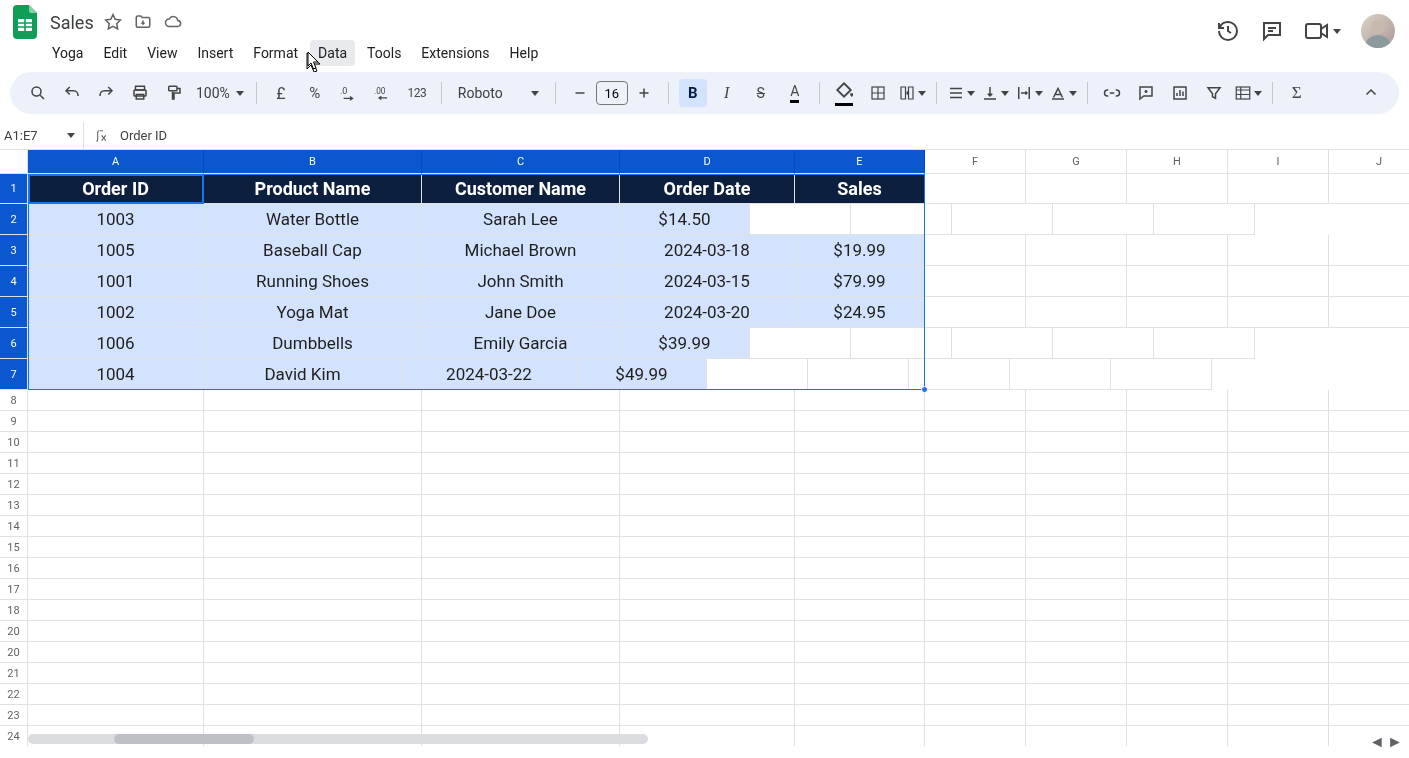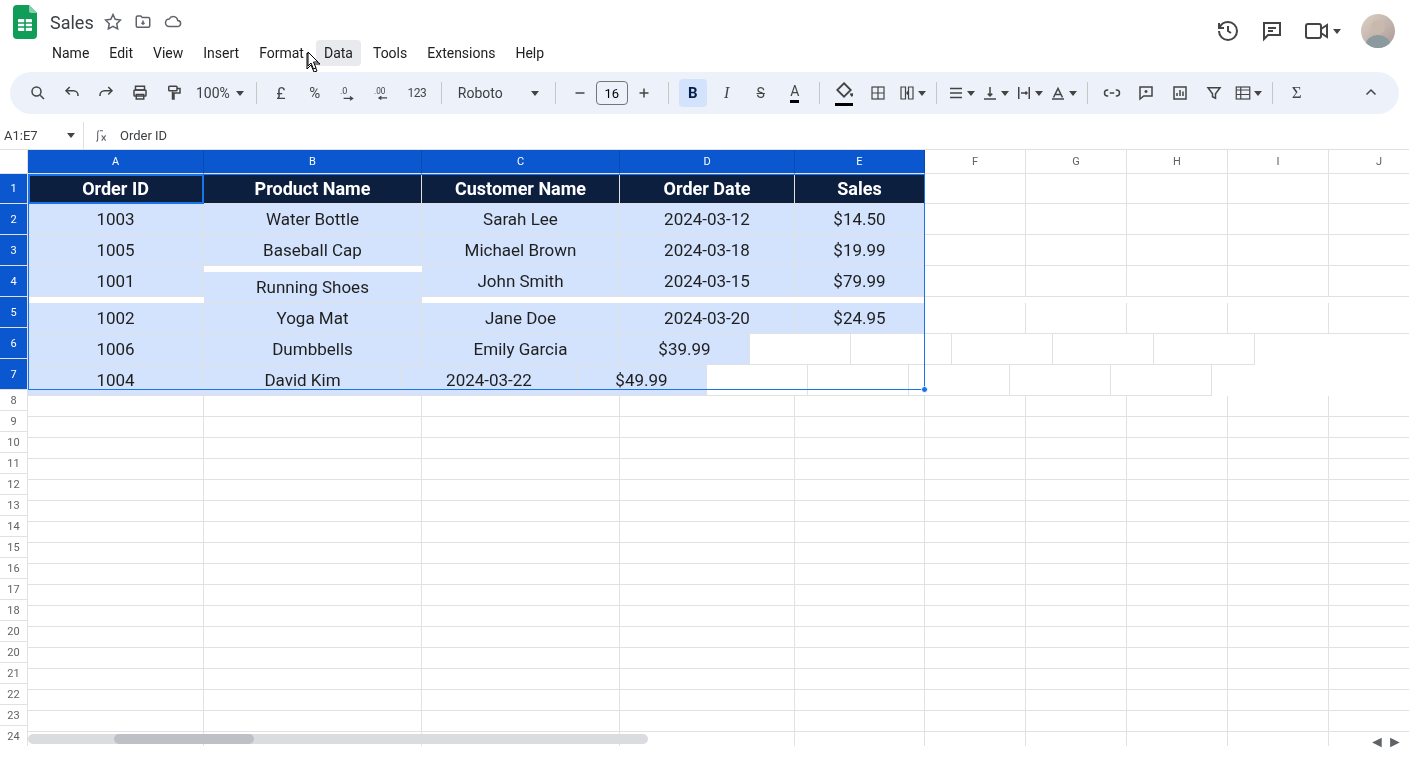--- a/index.html
+++ b/index.html
@@ -124,21 +124,21 @@
   </span>
   <div class="avatar">
     <svg viewBox="0 0 34 34">
         <circle cx="17" cy="13" r="7" fill="#c7b9ab"></circle>
         <ellipse cx="17" cy="30" rx="12" ry="9" fill="#8a9a9f"></ellipse>
       </svg>
   </div>
 </div>
 
 <div class="menu-bar" id="menu-bar">
-    <div class="menu-item">Name</div>
+    <div class="menu-item">Yoga</div>
     <div class="menu-item">Edit</div>
     <div class="menu-item">View</div>
     <div class="menu-item">Insert</div>
     <div class="menu-item">Format</div>
     <div class="menu-item active">Data</div>
     <div class="menu-item">Tools</div>
     <div class="menu-item">Extensions</div>
     <div class="menu-item">Help</div>
   </div>
 <svg class="cursor" width="20" height="24" viewBox="0 0 20 24">
@@ -376,21 +376,20 @@
         <div class="cell" style="width: 101px; height: 30px;"></div>
         <div class="cell" style="width: 101px; height: 30px;"></div>
         <div class="cell" style="width: 101px; height: 30px;"></div>
         <div class="cell" style="width: 101px; height: 30px;"></div>
         <div class="cell" style="width: 101px; height: 30px;"></div>
       </div>
       <div class="row">
         <div class="cell data-cell" style="width: 176px; height: 31px;">1003</div>
         <div class="cell data-cell" style="width: 218px; height: 31px;">Water Bottle</div>
         <div class="cell data-cell" style="width: 198px; height: 31px;">Sarah Lee</div>
-        <div class="cell data-cell" style="width: 175px; height: 31px;">2024-03-12</div>
         <div class="cell data-cell" style="width: 130px; height: 31px;">$14.50</div>
         <div class="cell" style="width: 101px; height: 31px;"></div>
         <div class="cell" style="width: 101px; height: 31px;"></div>
         <div class="cell" style="width: 101px; height: 31px;"></div>
         <div class="cell" style="width: 101px; height: 31px;"></div>
         <div class="cell" style="width: 101px; height: 31px;"></div>
       </div>
       <div class="row">
         <div class="cell data-cell" style="width: 176px; height: 31px;">1005</div>
         <div class="cell data-cell" style="width: 218px; height: 31px;">Baseball Cap</div>
@@ -398,21 +397,21 @@
         <div class="cell data-cell" style="width: 175px; height: 31px;">2024-03-18</div>
         <div class="cell data-cell" style="width: 130px; height: 31px;">$19.99</div>
         <div class="cell" style="width: 101px; height: 31px;"></div>
         <div class="cell" style="width: 101px; height: 31px;"></div>
         <div class="cell" style="width: 101px; height: 31px;"></div>
         <div class="cell" style="width: 101px; height: 31px;"></div>
         <div class="cell" style="width: 101px; height: 31px;"></div>
       </div>
       <div class="row">
         <div class="cell data-cell" style="width: 176px; height: 31px;">1001</div>
-        <div class="cell data-cell" style="width: 218px; height: 31px; margin-top: 6px;">Running Shoes</div>
+        <div class="cell data-cell" style="width: 218px; height: 31px;">Running Shoes</div>
         <div class="cell data-cell" style="width: 198px; height: 31px;">John Smith</div>
         <div class="cell data-cell" style="width: 175px; height: 31px;">2024-03-15</div>
         <div class="cell data-cell" style="width: 130px; height: 31px;">$79.99</div>
         <div class="cell" style="width: 101px; height: 31px;"></div>
         <div class="cell" style="width: 101px; height: 31px;"></div>
         <div class="cell" style="width: 101px; height: 31px;"></div>
         <div class="cell" style="width: 101px; height: 31px;"></div>
         <div class="cell" style="width: 101px; height: 31px;"></div>
       </div>
       <div class="row">

